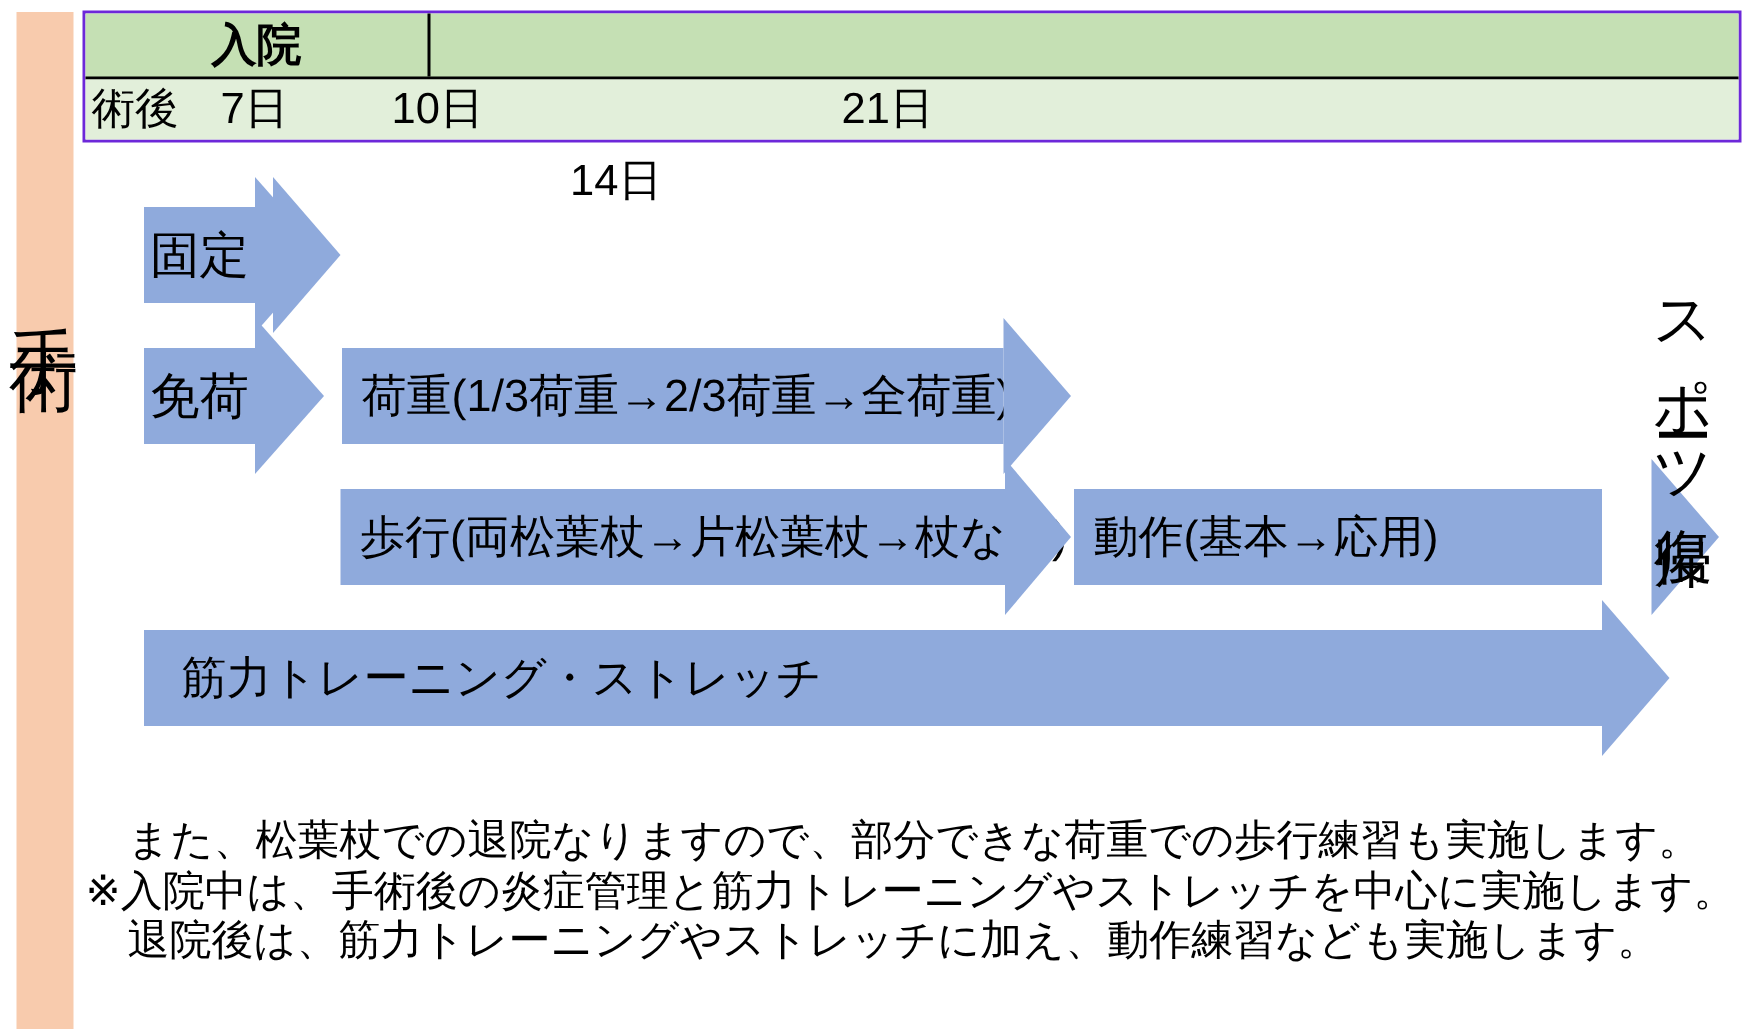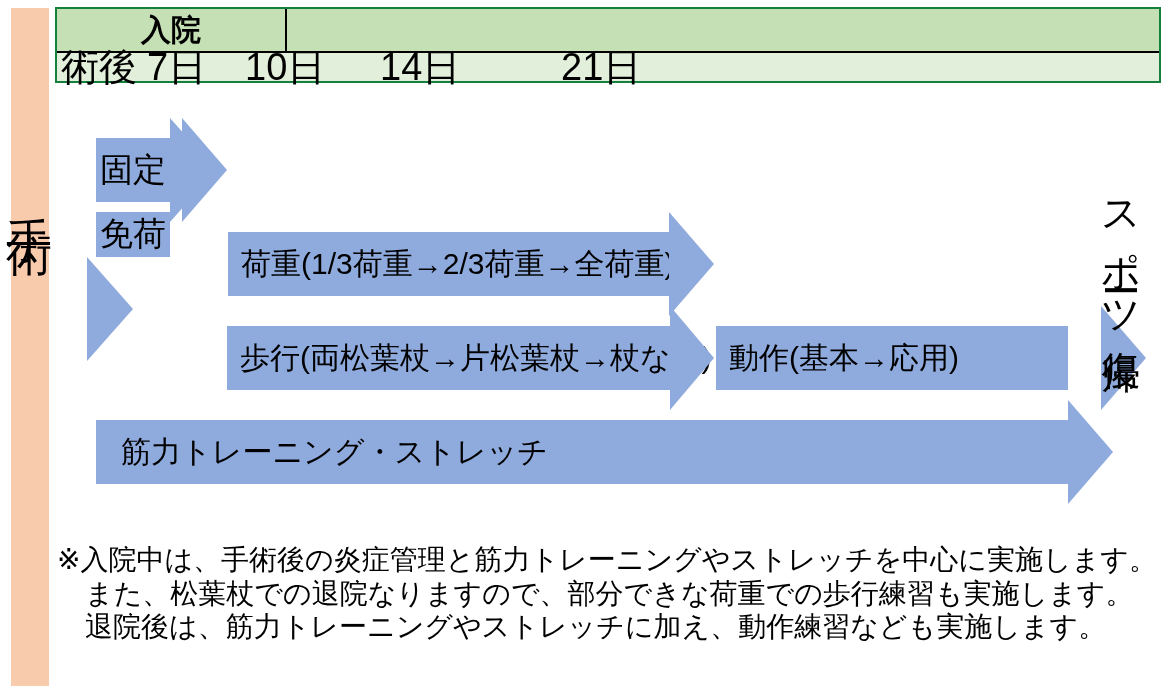--- a/index.html
+++ b/index.html
@@ -6,29 +6,29 @@
   .canvas {
     position:relative; width:1166px; height:688px; background:#ffffff;
     font-family:"Liberation Sans","DejaVu Sans",sans-serif; color:#000;
     overflow:hidden;
   }
   
   .orange-bar { position:absolute; left:11px; top:8px; width:38px; height:678px; background:var(--orange,#f8cbad); }
   .vtext { writing-mode:vertical-rl; text-orientation:mixed; white-space:nowrap; }
   .surgery { position:absolute; left:50%; transform:translateX(-50%); top:172px; font-size:46px; letter-spacing:16px; font-weight:500; }
   
-  .timeline-table { position:absolute; left:55px; top:7px; width:1106px; border:2px solid #15803d; box-sizing:border-box; }
+  .timeline-table { position:absolute; left:55px; top:7px; width:1106px; border:2px solid #6d28d9; box-sizing:border-box; }
   .phase-row { display:flex; height:42px; background:var(--green-dark,#c5e0b4); border-bottom:2px solid #000; }
   .phase-cell { display:flex; align-items:center; justify-content:center; font-size:30px; font-weight:600; }
   .pc1 { width:230px; border-right:2px solid #000; box-sizing:border-box; }
   .pc2 { flex:1; }
-  .date-row { position:relative; height:28px; background:var(--green-light,#e2efda); font-size:38px; font-weight:500; }
+  .date-row { position:relative; height:40px; background:var(--green-light,#e2efda); font-size:29px; font-weight:500; }
   .d { position:absolute; top:50%; transform:translateY(-50%); white-space:nowrap; }
-  .d0 { left:4px; }  .d1 { left:90px; }  .d2 { left:188px; }
-  .d3 { left:323px; } .d4 { left:456px;margin-left:48px; } .d5 { right:16px; }
+  .d0 { left:4px; }  .d1 { left:90px; }  .d2 { left:204px; }
+  .d3 { left:323px;margin-top:48px; } .d4 { left:456px;margin-left:48px; } .d5 { right:16px; }
   
   .arrow { position:absolute; display:flex; align-items:center; height:104px; }
   .arrow-body {
     height:64px; background:var(--blue,#8faadc); display:flex; align-items:center;
     box-sizing:border-box; white-space:nowrap; font-size:30px; font-weight:500;margin-left:46px;
   }
   .arrow-body.center { justify-content:center; font-size:33px; }
   .arrow-head { width:0; height:0; border-top:52px solid transparent; border-bottom:52px solid transparent; border-left-style:solid; border-left-color:var(--blue,#8faadc); }
   
   .goal { position:absolute; left:1094px; top:176px; font-size:39px; letter-spacing:3px; font-weight:500; }
@@ -59,21 +59,21 @@
   </div>
 
   <div class="arrow" style="left:50px; top:118px;">
     <div class="arrow-body center" style="width:74px;">固定</div>
     <div class="arrow-head" style="border-left-width:46px;"></div>
   </div>
   <div class="arrow" style="left:182px; top:118px;">
     <div class="arrow-head" style="border-left-width:45px;"></div>
   </div>
 
-  <div class="arrow" style="left:50px; top:212px;flex-direction:column;">
+  <div class="arrow" style="left:50px; top:212px;">
     <div class="arrow-body center" style="width:74px;">免荷</div>
     <div class="arrow-head" style="border-left-width:46px;"></div>
   </div>
   <div class="arrow" style="left:182px; top:212px;">
     <div class="arrow-body" style="width:441px; padding-left:13px;">荷重(1/3荷重→2/3荷重→全荷重)</div>
     <div class="arrow-head" style="border-left-width:45px;"></div>
   </div>
 
   <div class="arrow" style="left:181px; top:306px;">
     <div class="arrow-body" style="width:443px; padding-left:13px;">歩行(両松葉杖→片松葉杖→杖なし)</div>
@@ -85,18 +85,18 @@
   </div>
 
   <div class="arrow" style="left:50px; top:400px;align-items:center;">
     <div class="arrow-body" style="width:972px; padding-left:25px;">筋力トレーニング・ストレッチ</div>
     <div class="arrow-head" style="border-left-width:45px;"></div>
   </div>
 
   <div class="vtext goal">スポーツ復帰</div>
 
   <div class="notes">
+    <div class="note-line note-indent">また、松葉杖での退院なりますので、部分できな荷重での歩行練習も実施します。</div>
     <div class="note-line">※入院中は、手術後の炎症管理と筋力トレーニングやストレッチを中心に実施します。</div>
-    <div class="note-line note-indent">また、松葉杖での退院なりますので、部分できな荷重での歩行練習も実施します。</div>
     <div class="note-line note-indent">退院後は、筋力トレーニングやストレッチに加え、動作練習なども実施します。</div>
   </div>
 
 </div>
 
 </body></html>

